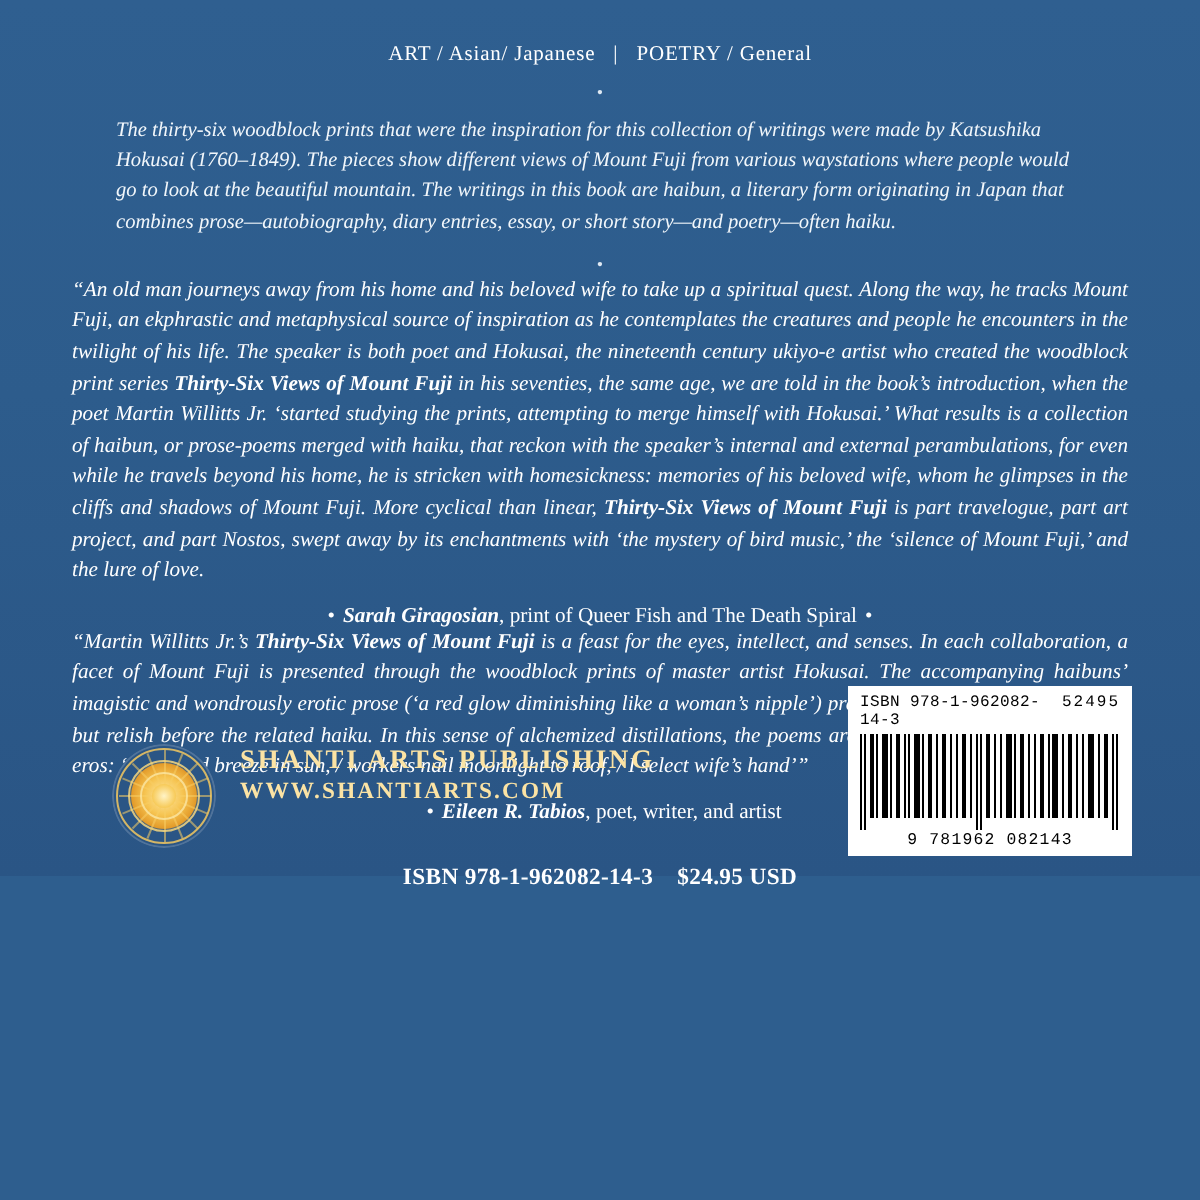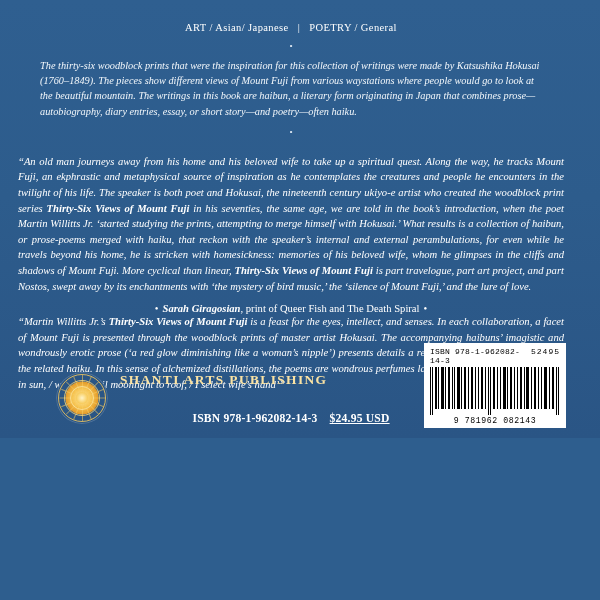--- a/index.html
+++ b/index.html
@@ -13,21 +13,21 @@
     font-family: "Liberation Serif", serif;
     color: #ffffff;
     overflow: hidden;
   }
   .page {
     position: relative;
     width: 600px;
     height: 438px;
     background: linear-gradient(180deg, #2f5f90 0%, #2d5c8c 45%, #2a5585 100%);
     box-sizing: border-box;
-    padding: 18px 34px 0 16px;
+    padding: 18px 34px 0 34px;
   }
 
   
   .category {
     text-align: center;
     font-size: 10.5px;
     letter-spacing: 0.4px;
     color: #ffffff;
     margin-top: 4px;
   }
@@ -56,21 +56,20 @@
   
   .blurb {
     margin: 0 2px;
     font-style: italic;
     font-size: 10.6px;
     line-height: 15.6px;
     text-align: justify;
     color: #ffffff;
   }
   .blurb.first {
-    margin-top: 16px;
   }
   .blurb.second {
   }
   .ttl {
     font-style: italic;
     font-weight: bold;
   }
   .attrib {
     text-align: center;
     font-size: 10.6px;
@@ -89,21 +88,20 @@
   
   .isbn-line {
     margin-top: 20px;
     text-align: center;
     font-size: 11.6px;
     font-weight: bold;
     letter-spacing: 0.2px;
   }
   .isbn-line .price {
     padding-left: 12px;
-    text-decoration: underline;
   }
 
   
   .bottom {
     position: absolute;
     left: 0;
     right: 0;
     bottom: 0;
     height: 96px;
   }
@@ -226,20 +224,23 @@
 
   <div class="blurb first">
     <span>“An old man journeys away from his home and his beloved wife to take up a spiritual quest. Along the way, he tracks Mount Fuji, an ekphrastic and metaphysical source of inspiration as he contemplates the creatures and people he encounters in the twilight of his life. The speaker is both poet and Hokusai, the nineteenth century ukiyo-e artist who created the woodblock print series </span><span class="ttl">Thirty-Six Views of Mount Fuji</span><span> in his seventies, the same age, we are told in the book’s introduction, when the poet Martin Willitts Jr. ‘started studying the prints, attempting to merge himself with Hokusai.’ What results is a collection of haibun, or prose-poems merged with haiku, that reckon with the speaker’s internal and external perambulations, for even while he travels beyond his home, he is stricken with homesickness: memories of his beloved wife, whom he glimpses in the cliffs and shadows of Mount Fuji. More cyclical than linear, </span><span class="ttl">Thirty-Six Views of Mount Fuji</span><span> is part travelogue, part art project, and part Nostos, swept away by its enchantments with ‘the mystery of bird music,’ the ‘silence of Mount Fuji,’ and the lure of love.</span>
   </div>
   <div class="attrib">
     <span class="bullet">•</span><span class="name">Sarah Giragosian</span><span>, print of Queer Fish and The Death Spiral</span><span class="bullet">•</span>
   </div>
 
   <div class="blurb second">
     <span>“Martin Willitts Jr.’s </span><span class="ttl">Thirty-Six Views of Mount Fuji</span><span> is a feast for the eyes, intellect, and senses. In each collaboration, a facet of Mount Fuji is presented through the woodblock prints of master artist Hokusai. The accompanying haibuns’ imagistic and wondrously erotic prose (‘a red glow diminishing like a woman’s nipple’) presents details a reader can’t help but relish before the related haiku. In this sense of alchemized distillations, the poems are wondrous perfumes layered by eros: ‘Kites find breeze in sun, / workers nail moonlight to roof, / I select wife’s hand’”</span>
+  </div>
+  <div class="attrib">
+    <span class="bullet">•</span><span class="name">Eileen R. Tabios</span><span>, poet, writer, and artist</span>
   </div>
 
   <div class="isbn-line">
     <span>ISBN 978-1-962082-14-3</span><span class="price">$24.95 USD</span>
   </div>
 
   <div class="bottom">
 
     <div class="pub">
       <div class="logo">
@@ -253,20 +254,21 @@
           <div class="spoke" style="transform:rotate(135deg)"></div>
           <div class="spoke" style="transform:rotate(157.5deg)"></div>
         </div>
         <div class="ring r1"></div>
         <div class="ring r2"></div>
         <div class="ring r3"></div>
         <div class="core"></div>
       </div>
       <div class="pub-text">
         <div class="pub-name">SHANTI ARTS PUBLISHING</div>
+        <div class="pub-url">WWW.SHANTIARTS.COM</div>
       </div>
     </div>
 
     <div class="barcode-box">
       <div class="bc-top">
         <span>ISBN  978-1-962082-14-3</span>
         <span class="right">52495</span>
       </div>
       <svg class="bars" viewBox="0 0 132 48" preserveAspectRatio="none">
         <rect x="0" y="0" width="132" height="48" fill="#ffffff"></rect>

